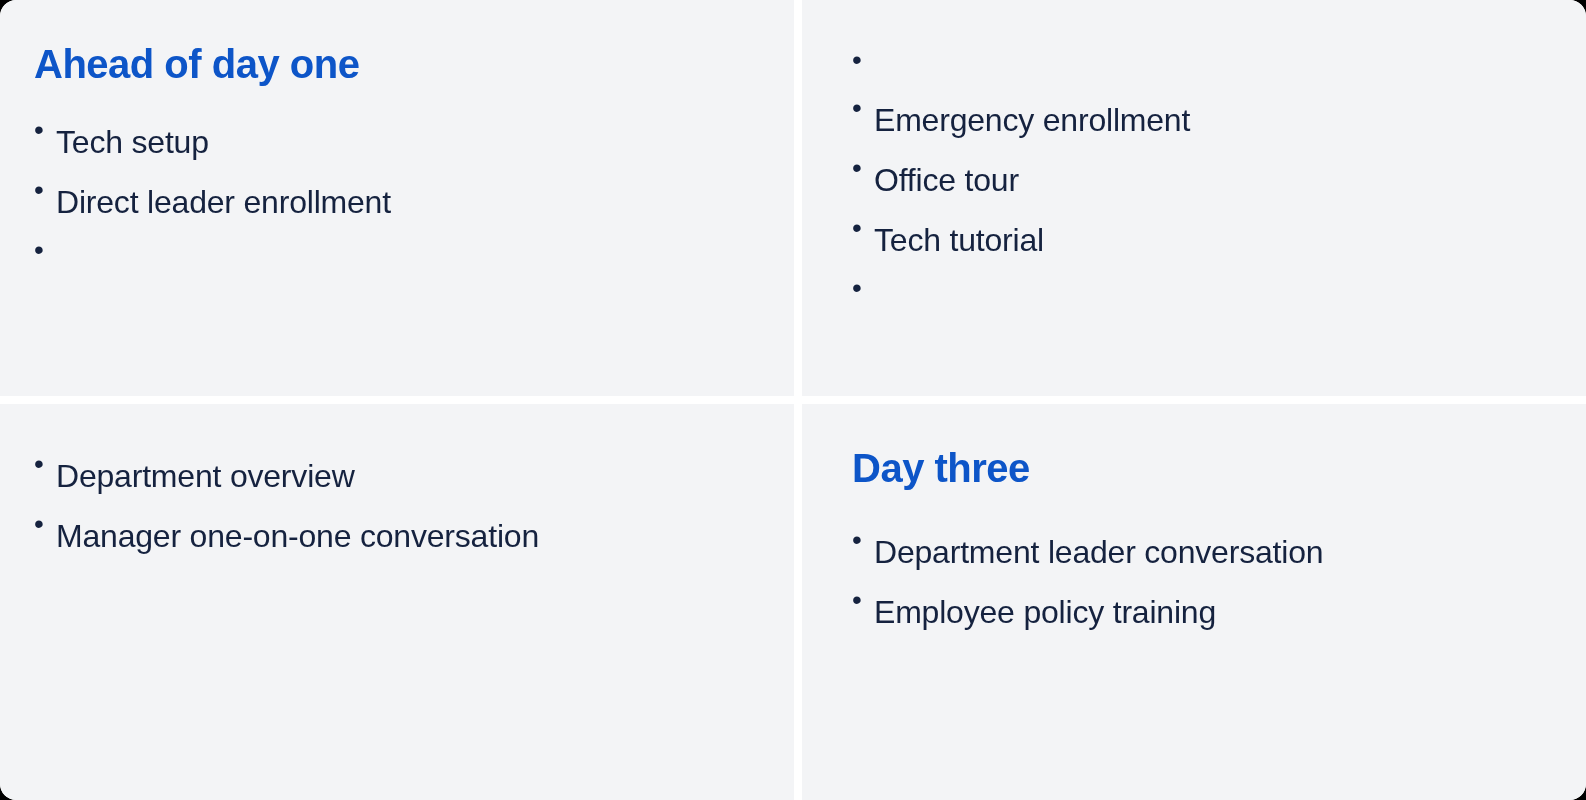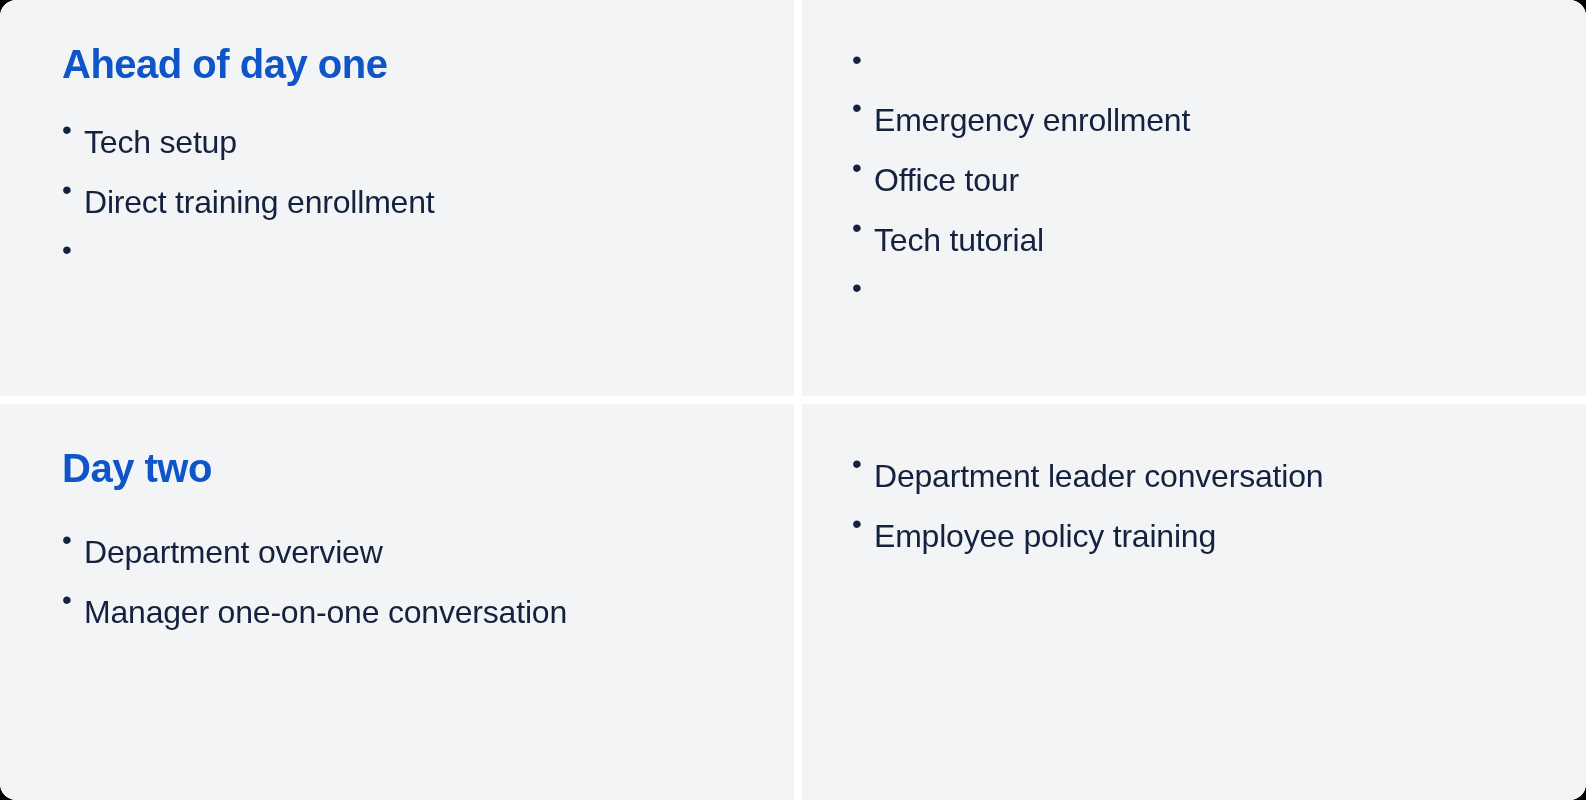--- a/index.html
+++ b/index.html
@@ -26,21 +26,21 @@
     column-gap: 8px;
     row-gap: 8px;
     background: #ffffff;
     border-radius: 16px;
     overflow: hidden;
   }
 
   .card {
     background: #f3f4f6;
     box-sizing: border-box;
-    padding: 44px 40px 40px 62px;
+    padding: 44px 40px 40px 34px;
     overflow: hidden;
     position: relative;
   }
 
   
   .card.tl { border-top-left-radius: 16px; }
   .card.tr { border-top-right-radius: 16px; }
   .card.bl { border-bottom-left-radius: 16px; }
   .card.br { border-bottom-right-radius: 16px; }
 
@@ -106,21 +106,21 @@
 
   <section class="card tl col-left row-top">
     <h2 class="card-title">Ahead of day one</h2>
     <ul class="card-list">
       <li>
         <span class="bullet-icon">•</span>
         <span class="item-label">Tech setup</span>
       </li>
       <li>
         <span class="bullet-icon">•</span>
-        <span class="item-label">Direct training enrollment</span>
+        <span class="item-label">Direct leader enrollment</span>
       </li>
       <li>
         <span class="bullet-icon">•</span>
       </li>
     </ul>
   </section>
 
   <section class="card tr col-right row-top">
     <ul class="card-list">
       <li>
@@ -138,34 +138,34 @@
         <span class="bullet-icon">•</span>
         <span class="item-label">Tech tutorial</span>
       </li>
       <li>
         <span class="bullet-icon">•</span>
       </li>
     </ul>
   </section>
 
   <section class="card bl col-left row-bottom">
-    <h2 class="card-title">Day two</h2>
     <ul class="card-list">
       <li>
         <span class="bullet-icon">•</span>
         <span class="item-label">Department overview</span>
       </li>
       <li>
         <span class="bullet-icon">•</span>
         <span class="item-label">Manager one-on-one conversation</span>
       </li>
     </ul>
   </section>
 
   <section class="card br col-right row-bottom">
+    <h2 class="card-title">Day three</h2>
     <ul class="card-list">
       <li>
         <span class="bullet-icon">•</span>
         <span class="item-label">Department leader conversation</span>
       </li>
       <li>
         <span class="bullet-icon">•</span>
         <span class="item-label">Employee policy training</span>
       </li>
     </ul>

